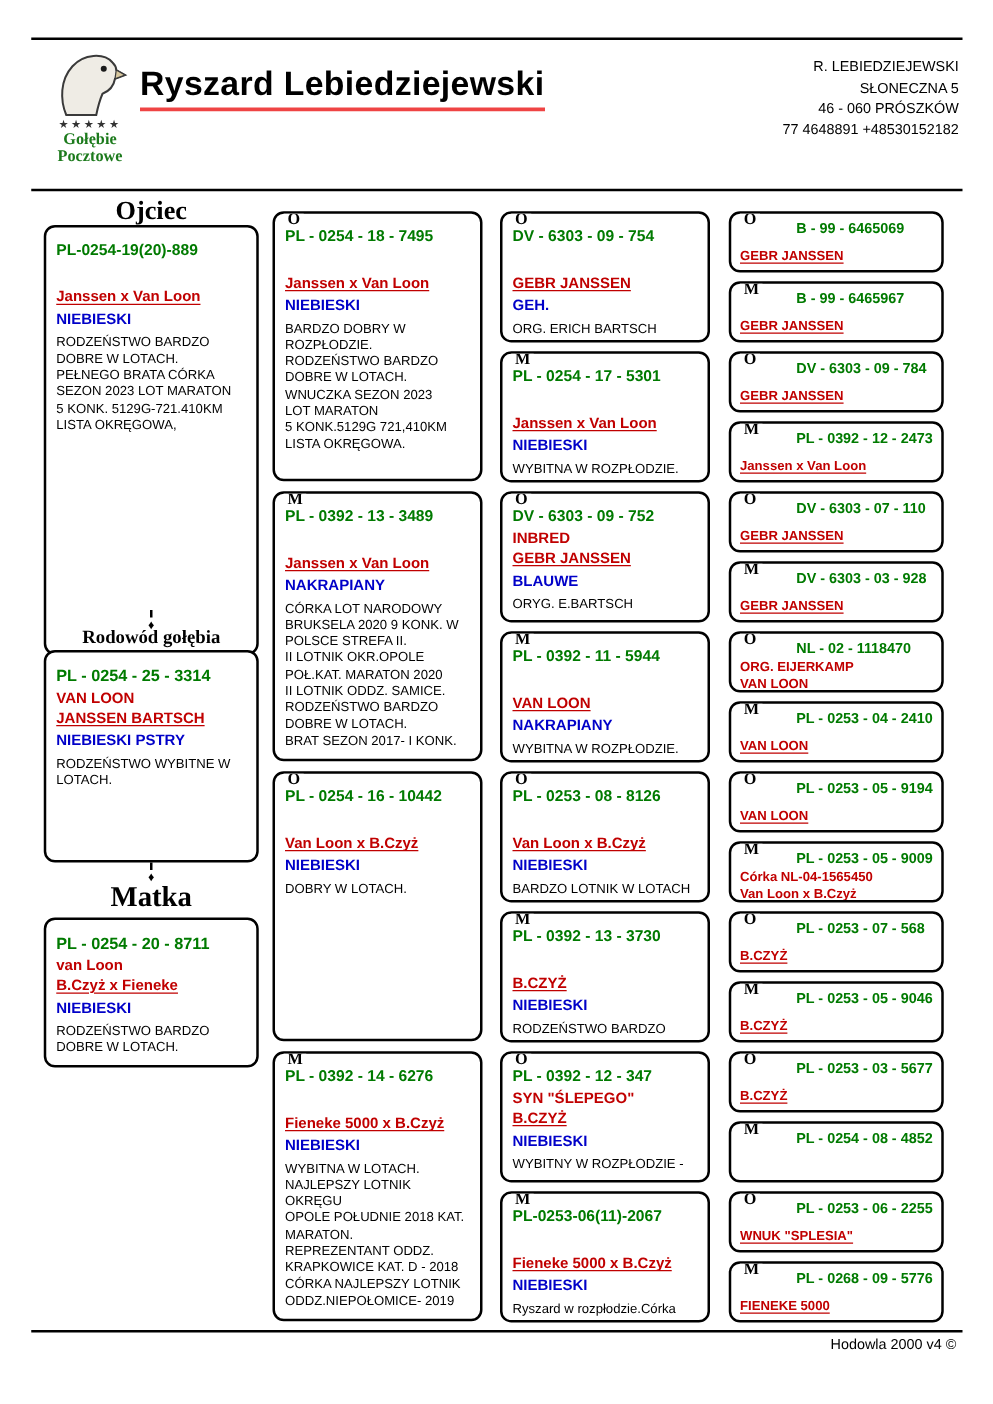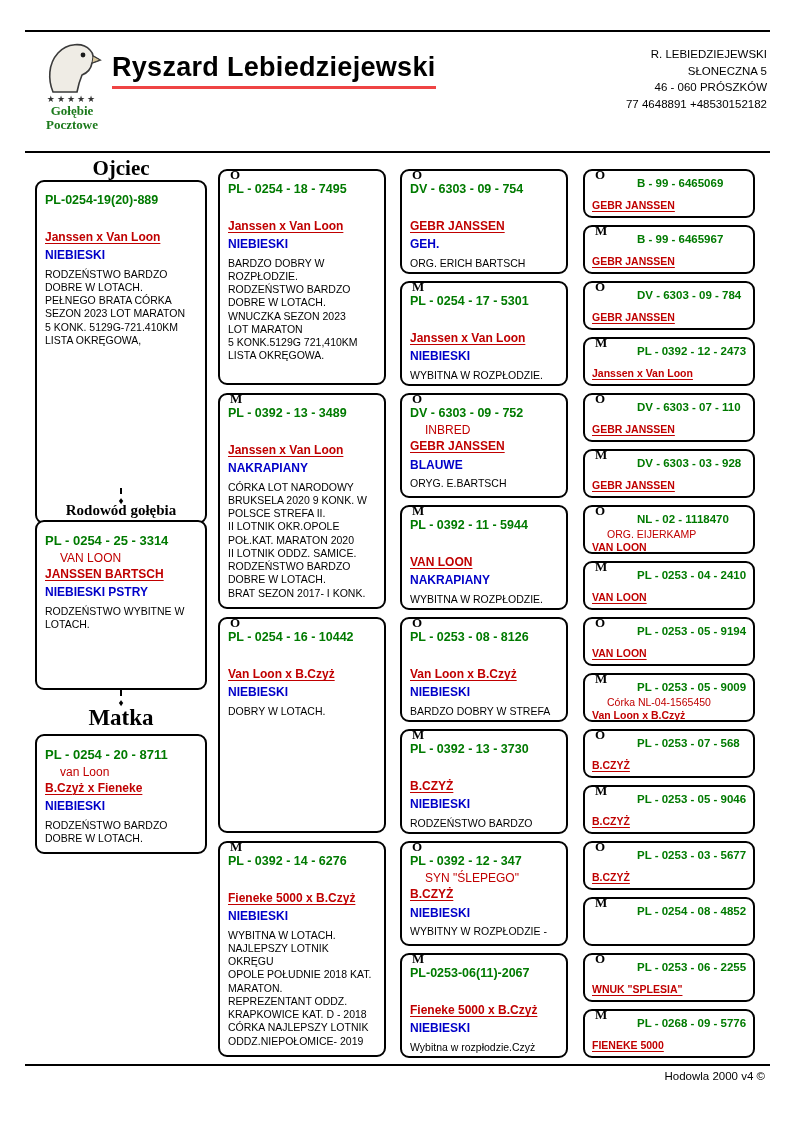--- a/index.html
+++ b/index.html
@@ -34,21 +34,21 @@
   .pbox { position:relative; border:2px solid #000; border-radius:9px; background:#fff;
           padding:6px 6px 4px 8px; overflow:hidden; }
   .marker { position:absolute; top:-1px; left:7px; background:#fff; padding:0 3px; line-height:1;
             font-family:"Liberation Serif", serif; font-weight:bold; font-size:13px; }
   .col .marker, .marker { transform:translateY(-1px); }
   .pbox .marker { top:-2px; }
   .pbox > .ring { margin-top:5px; }
 
   .ring { color:var(--ring-green,#007a00); font-weight:bold; font-size:12.5px; line-height:1.2; }
   .ring.gap { margin-bottom:22px; }
-  .pre  { color:var(--name-red,#c00000); font-weight:normal; font-size:12px; line-height:1.2; margin-top:2px;margin-left:15px; }
+  .pre  { color:var(--name-red,#c00000); font-weight:bold; font-size:12px; line-height:1.2; margin-top:2px; }
   .name { color:var(--name-red,#c00000); font-weight:bold; font-size:12px; line-height:1.2; margin-top:2px;
           text-decoration:underline; text-underline-offset:2px; }
   .colr { color:var(--color-blue,#0000c8); font-weight:bold; font-size:12px; line-height:1.2; margin-top:4px; }
   .desc { color:#000; font-size:10.5px; line-height:1.26; margin-top:5px; white-space:pre-line; }
 
   .col4 .ring { font-size:11.5px; }
   .col4 .ring.gap { margin-bottom:8px; }
   .col4 .pre, .col4 .name { font-size:10.5px; margin-top:1px; }
   .col4 .pbox > .ring { margin-top:2px;margin-left:45px; }
 
@@ -225,21 +225,21 @@
         <div class="ring gap">PL - 0392 - 11 - 5944</div>
         <div class="name">VAN LOON</div>
         <div class="colr">NAKRAPIANY</div>
         <div class="desc">WYBITNA W ROZPŁODZIE.</div>
       </div>
       <div class="pbox">
         <span class="marker">O</span>
         <div class="ring gap">PL - 0253 - 08 - 8126</div>
         <div class="name">Van Loon x B.Czyż</div>
         <div class="colr">NIEBIESKI</div>
-        <div class="desc">BARDZO DOBRY W STREFA</div>
+        <div class="desc">BARDZO LOTNIK W LOTACH</div>
       </div>
       <div class="pbox">
         <span class="marker">M</span>
         <div class="ring gap">PL - 0392 - 13 - 3730</div>
         <div class="name">B.CZYŻ</div>
         <div class="colr">NIEBIESKI</div>
         <div class="desc">RODZEŃSTWO BARDZO</div>
       </div>
       <div class="pbox">
         <span class="marker">O</span>
@@ -247,21 +247,21 @@
         <div class="pre">SYN "ŚLEPEGO"</div>
         <div class="name">B.CZYŻ</div>
         <div class="colr">NIEBIESKI</div>
         <div class="desc">WYBITNY W ROZPŁODZIE -</div>
       </div>
       <div class="pbox">
         <span class="marker">M</span>
         <div class="ring gap">PL-0253-06(11)-2067</div>
         <div class="name">Fieneke 5000 x B.Czyż</div>
         <div class="colr">NIEBIESKI</div>
-        <div class="desc">Wybitna w rozpłodzie.Czyż</div>
+        <div class="desc">Ryszard w rozpłodzie.Córka</div>
       </div>
     </div>
   <div class="col col4" id="col-great-great-grandparents">
       <div class="pbox">
         <span class="marker">O</span>
         <div class="ring gap">B - 99 - 6465069</div>
         <div class="name">GEBR JANSSEN</div>
       </div>
       <div class="pbox">
         <span class="marker">M</span>

